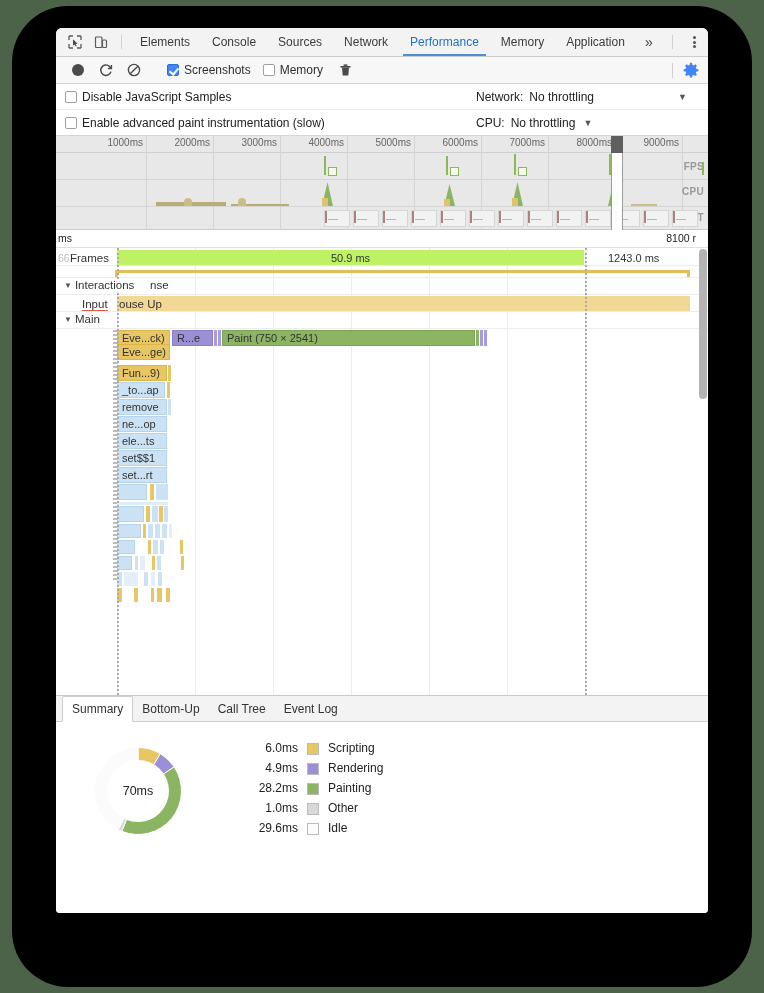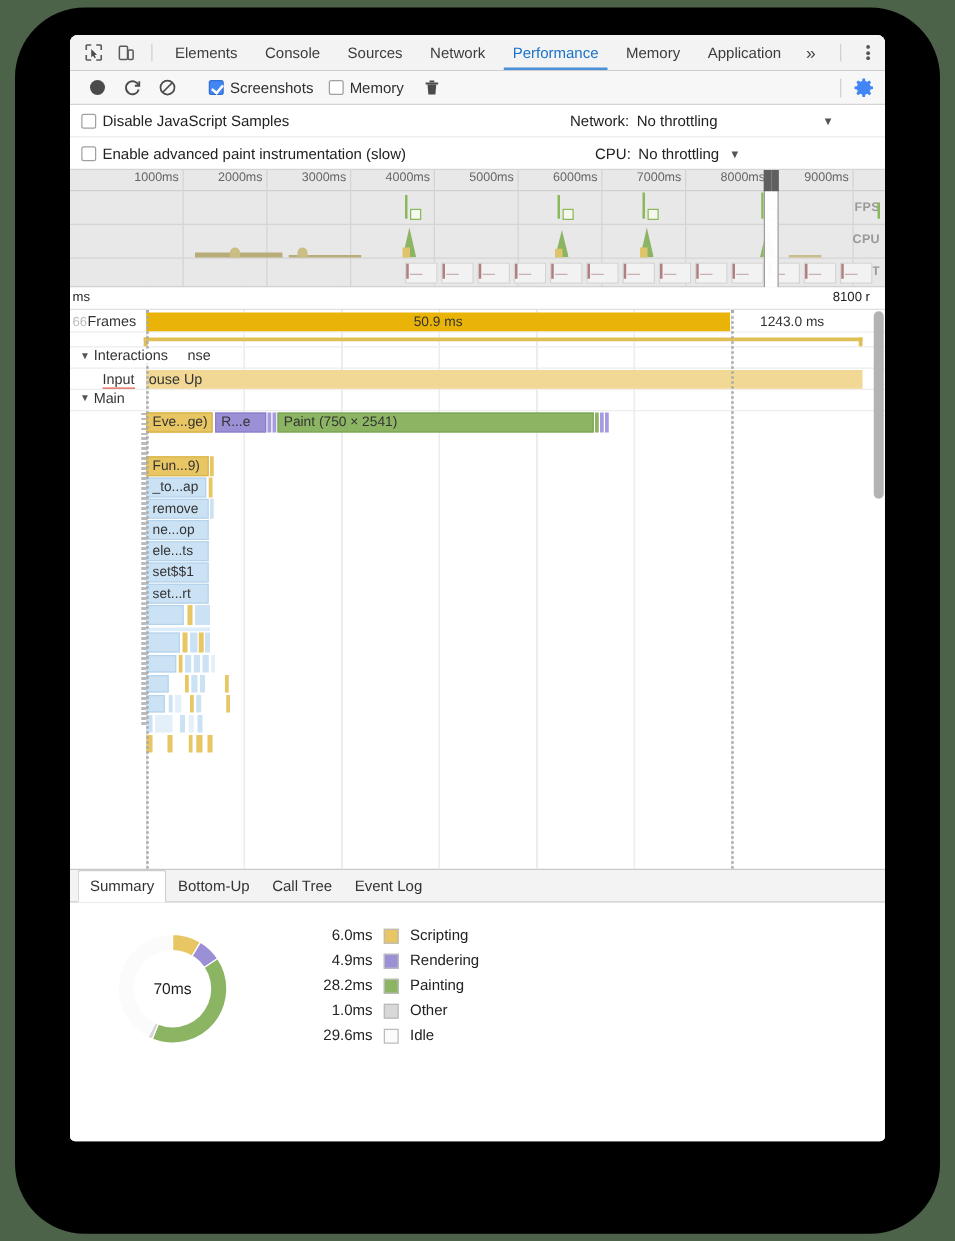--- a/index.html
+++ b/index.html
@@ -130,21 +130,21 @@
   #fl-ruler { position:absolute; left:0; right:0; top:0; height:18px;
     border-bottom:1px solid #e0e0e0; background:#fff; z-index:4; }
   .fl-tick { position:absolute; top:0; bottom:0; border-left:1px solid #e2e2e2; }
   .fl-tick span { position:absolute; right:4px; top:2px; font-size:10.5px; color:#222; white-space:nowrap; }
   .fl-grid { position:absolute; top:18px; bottom:0; border-left:1px solid #ececec; }
   .row-line { position:absolute; left:0; right:0; border-bottom:1px solid #ededed; }
   .sec-label { position:absolute; font-size:11.5px; color:#333; background:#fff; padding-right:2px; z-index:3;}
   .tri { display:inline-block; font-size:8px; color:#555; margin-right:3px; vertical-align:1px; }
   .bar { position:absolute; font-size:11px; color:#333; overflow:hidden;
          white-space:nowrap; display:flex; align-items:center; }
-  .bar.frame { background:#eab308; border-right:1px solid #fff; justify-content:center; color:#333; }
+  .bar.frame { background:#bef264; border-right:1px solid #fff; justify-content:center; color:#333; }
   .bar.yellow { background:#e7c663; border:1px solid #d9b54c; }
   .bar.yellowlt { background:#f1d894; }
   .bar.purple { background:#9b8fd6; border:1px solid #8b7fcc; }
   .bar.green { background:#8cb563; border:1px solid #7ca455; }
   .bar.blue { background:#cbe2f5; border:1px solid #b6d3ec; }
   .bar.lblue { background:#ddedf9; }
   .bar.lbl { padding-left:4px; }
   .thin-yellow { position:absolute; background:#e7c663; }
   .thin-blue { position:absolute; background:#cbe2f5; }
   .thin-purple { position:absolute; background:#a79be0; }
@@ -256,21 +256,21 @@
         <path fill="#4285f4" d="M7 .8h2l.3 2 1.5.6 1.7-1.1 1.4 1.4-1.1 1.7.6 1.5 2 .3v2l-2 .3-.6 1.5 1.1 1.7-1.4 1.4-1.7-1.1-1.5.6-.3 2H7l-.3-2-1.5-.6-1.7 1.1L2.1 12.7l1.1-1.7-.6-1.5-2-.3V7.2l2-.3.6-1.5L2.1 3.7 3.5 2.3l1.7 1.1 1.5-.6z"></path>
       </svg>
     </div>
   </div>
 
   <div class="settings-row">
     <div class="cb-wrap" style="margin-left:0">
       <span class="cb"></span>
       <span>Disable JavaScript Samples</span>
     </div>
-    <div class="throttle" style="left:400px">
+    <div class="throttle" style="left:420px">
       <span>Network:</span>
       <span>No throttling</span>
       <span class="caret" style="margin-left:78px">▼</span>
     </div>
   </div>
   <div class="settings-row last">
     <div class="cb-wrap" style="margin-left:0">
       <span class="cb"></span>
       <span>Enable advanced paint instrumentation (slow)</span>
     </div>
@@ -454,21 +454,21 @@
 
     <div class="bar yellow lbl" style="left:61px;top:100px;width:53px;height:16px">Eve...ck)</div>
     <div class="bar purple lbl" style="left:116px;top:100px;width:41px;height:16px">R...e</div>
     <div class="thin-purple" style="left:158px;top:100px;width:3px;height:16px"></div>
     <div class="thin-purple" style="left:162px;top:100px;width:3px;height:16px"></div>
     <div class="bar green lbl" style="left:166px;top:100px;width:253px;height:16px">Paint (750 × 2541)</div>
     <div class="thin-green" style="left:420px;top:100px;width:3px;height:16px"></div>
     <div class="thin-blue" style="left:424px;top:100px;width:3px;height:16px;background:#a79be0"></div>
     <div class="thin-blue" style="left:428px;top:100px;width:3px;height:16px;background:#a79be0"></div>
 
-    <div class="bar yellow lbl" style="left:61px;top:100px;width:53px;height:16px">Eve...ge)</div>
+    <div class="bar yellow lbl" style="left:61px;top:114px;width:53px;height:16px">Eve...ge)</div>
 
     <div class="bar yellow lbl" style="left:61px;top:135px;width:50px;height:16px">Fun...9)</div>
     <div class="thin-yellow" style="left:112px;top:135px;width:3px;height:16px"></div>
 
     <div class="bar blue lbl" style="left:61px;top:152px;width:48px;height:16px">_to...ap</div>
     <div class="thin-yellow" style="left:111px;top:152px;width:3px;height:16px"></div>
     <div class="bar blue lbl" style="left:61px;top:169px;width:50px;height:16px">remove</div>
     <div class="thin-blue" style="left:112px;top:169px;width:3px;height:16px"></div>
     <div class="bar blue lbl" style="left:61px;top:186px;width:50px;height:16px">ne...op</div>
     <div class="bar blue lbl" style="left:61px;top:203px;width:50px;height:16px">ele...ts</div>

